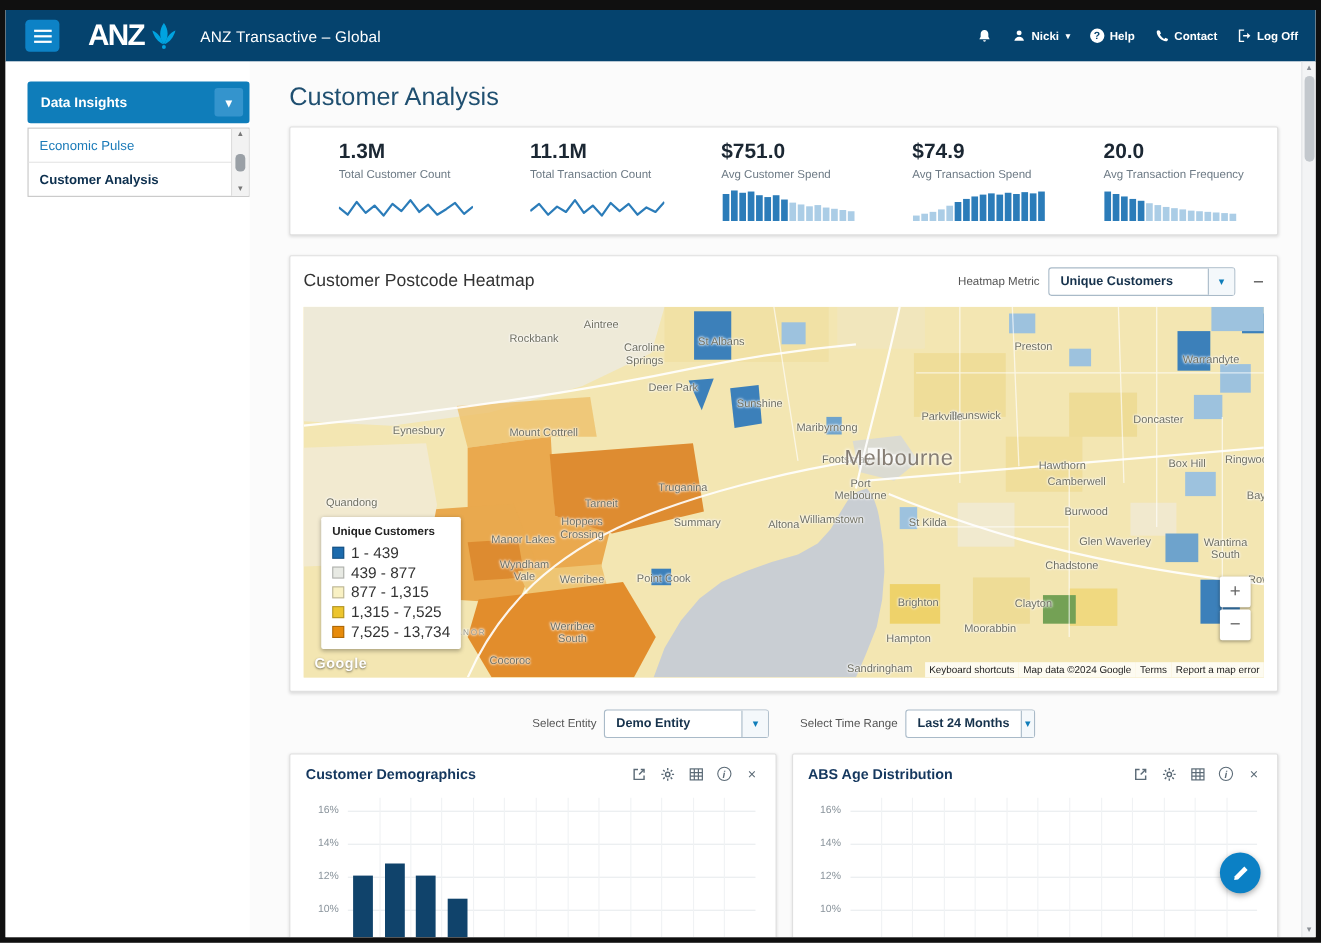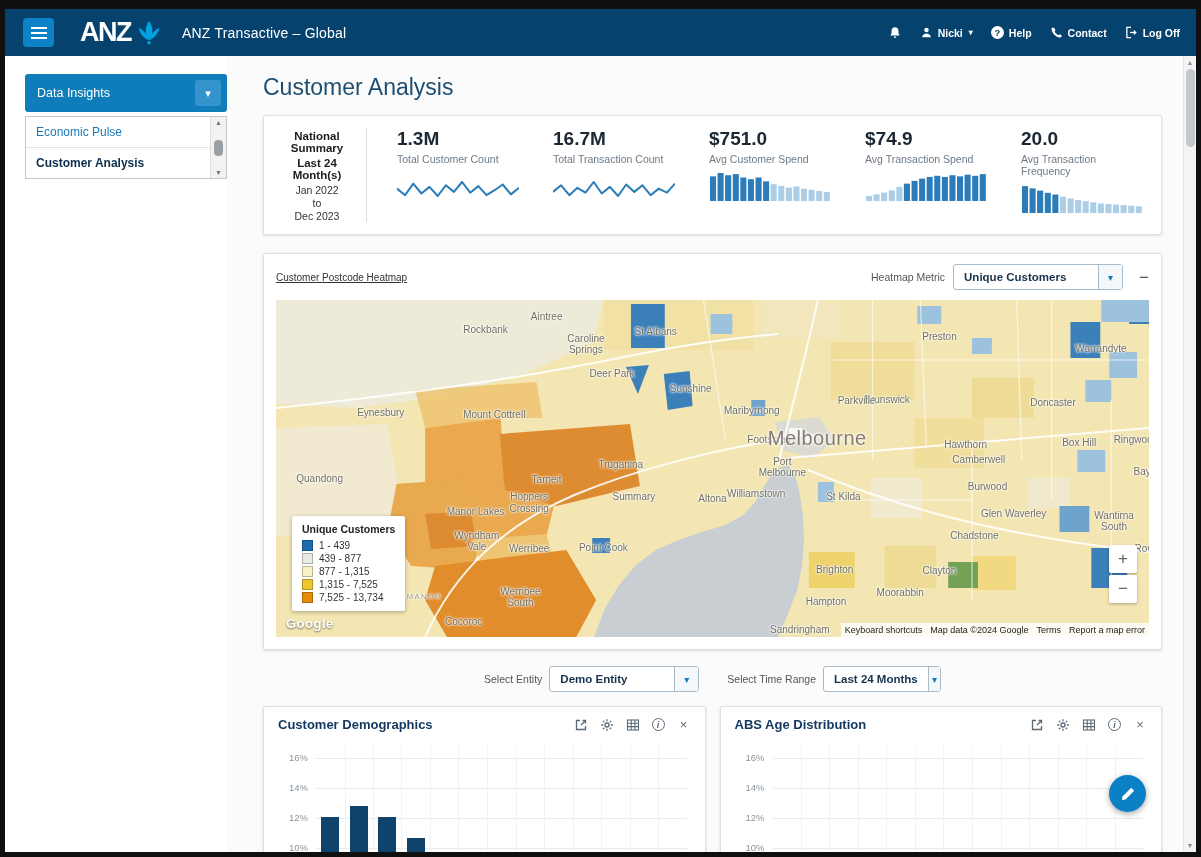--- a/index.html
+++ b/index.html
@@ -17,21 +17,21 @@
   .app-title{font-size:14px;margin-left:18px;letter-spacing:.2px;}
   .top-nav{margin-left:auto;display:flex;align-items:center;gap:18px;font-size:10.5px;font-weight:bold;}
   .nav-item{display:flex;align-items:center;gap:5px;cursor:pointer;white-space:nowrap;}
   .nav-item svg{display:block;}
   .qmark{width:13px;height:13px;border-radius:50%;background:#fff;color:#05436e;font-size:9.5px;font-weight:bold;display:flex;align-items:center;justify-content:center;}
   .caret{font-size:8px;margin-left:1px;}
 
   
   .body{flex:1;display:flex;position:relative;overflow:hidden;background:#fff;}
   .sidebar{width:222px;flex:0 0 222px;padding:18px 0 0 20px;background:#fff;}
-  .menu-btn{width:100%;height:38px;background:#0f7dba;color:#fff;border:none;border-radius:3px;font-weight:normal;font-size:12.5px;display:flex;align-items:center;justify-content:space-between;padding:0 6px 0 12px;cursor:pointer;font-family:inherit;}
+  .menu-btn{width:100%;height:38px;background:#0f7dba;color:#fff;border:none;border-radius:3px;font-weight:bold;font-size:12.5px;display:flex;align-items:center;justify-content:space-between;padding:0 6px 0 12px;cursor:pointer;font-family:inherit;}
   .menu-btn .chev{width:26px;height:26px;background:#3494cd;border-radius:3px;display:flex;align-items:center;justify-content:center;font-size:11px;}
   .menu-list{margin-top:4px;border:1px solid #c6c6c6;display:flex;background:#fff;}
   .menu-rows{flex:1;}
   .menu-item{padding:8px 10px;font-size:12px;color:#1a7ab8;border-bottom:1px solid #e4e4e4;cursor:pointer;}
   .menu-item.active{color:#0c2f4e;font-weight:bold;border-bottom:none;}
   .menu-scroll{width:16px;background:#f2f2f2;border-left:1px solid #ddd;display:flex;flex-direction:column;align-items:center;justify-content:space-between;padding:2px 0;font-size:7px;color:#777;}
   .menu-scroll .thumb{width:9px;height:16px;background:#9aa0a6;border-radius:4px;}
 
   .main{flex:1;padding:10px 34px 0 36px;background:#fbfbfb;overflow:hidden;position:relative;}
   h1.page-title{font-size:23px;color:#1f4f70;font-weight:400;margin:8px 0 14px;}
@@ -43,39 +43,39 @@
   .period .b{font-weight:bold;font-size:11.5px;color:#1c1c1c;margin-bottom:3px;}
   .period .n{margin-top:1px;}
   .metric{flex:1;padding:0 4px 0 30px;}
   .metric .val{font-size:19px;font-weight:bold;color:#1b2733;}
   .metric .lab{font-size:10.5px;color:#6d7a85;margin:3px 0 8px;}
   .spark{width:122px;height:28px;display:block;}
 
   
   .map-panel{padding:10px 12px 12px;margin-bottom:16px;}
   .map-head{display:flex;align-items:center;}
-  .map-title{font-size:10px;color:#333;text-decoration:underline;}
+  .map-title{font-size:16px;color:#333;}
   .map-controls{margin-left:auto;display:flex;align-items:center;}
   .ctl-label{font-size:10.5px;color:#555;margin-right:8px;}
   .select{display:flex;align-items:center;border:1px solid #a9bac8;border-radius:3px;background:#fff;height:26px;cursor:pointer;}
   .select .sel-text{padding:0 10px;font-size:11.5px;font-weight:bold;color:#16324c;white-space:nowrap;flex:1;}
   .select .sel-chev{width:24px;align-self:stretch;border-left:1px solid #a9bac8;display:flex;align-items:center;justify-content:center;color:#0f7dba;font-size:10px;background:#f4f8fb;}
   .w170{width:170px;} .w150{width:150px;} .w112{width:118px;}
   .minimize{margin-left:16px;color:#555;font-size:17px;line-height:1;cursor:pointer;background:none;border:none;}
   .map{position:relative;height:337px;margin-top:10px;overflow:hidden;background:#f3e6b2;cursor:grab;}
   .map-svg{position:absolute;inset:0;width:100%;height:100%;}
   .map-labels{position:absolute;inset:0;}
   .place{position:absolute;transform:translate(-50%,-50%);font-size:10px;color:#6f6f61;text-align:center;white-space:pre-line;line-height:1.15;text-shadow:0 0 2px #fff,0 0 2px #fff,0 0 3px #fff;pointer-events:none;}
   .place.minor{font-size:7.5px;letter-spacing:1.5px;color:#9b9b8d;}
   .city-label{position:absolute;transform:translate(-50%,-50%);font-size:20px;color:#857d73;letter-spacing:.5px;text-shadow:0 0 3px #fff,0 0 4px #fff;pointer-events:none;}
   .map-search{position:absolute;left:16px;top:18px;width:180px;height:27px;border:none;border-radius:2px;box-shadow:0 1px 4px rgba(0,0,0,.35);font-size:11px;padding:0 10px;color:#333;font-family:inherit;}
   .map-search::placeholder{color:#8a8a8a;}
   .legend{position:absolute;left:16px;bottom:26px;background:#fff;border-radius:2px;box-shadow:0 1px 4px rgba(0,0,0,.3);padding:7px 10px 8px;}
   .legend-title{font-size:10.5px;font-weight:bold;color:#222;margin-bottom:5px;}
-  .legend-row{display:flex;align-items:center;margin-top:2px;font-size:10px;color:#333;}
+  .legend-row{display:flex;align-items:center;margin-top:2px;font-size:14px;color:#333;}
   .legend-swatch{width:11px;height:11px;border:1px solid rgba(0,0,0,.25);margin-right:6px;flex:0 0 11px;}
   .google{position:absolute;left:10px;bottom:6px;color:#fff;font-size:13px;font-weight:bold;letter-spacing:.5px;text-shadow:0 1px 2px rgba(0,0,0,.55);}
   .attribution{position:absolute;right:0;bottom:0;display:flex;font-size:9px;color:#222;}
   .attribution span{background:rgba(255,255,255,.82);padding:2px 4px;white-space:nowrap;}
   .zoomctl{position:absolute;right:12px;bottom:34px;display:flex;flex-direction:column;gap:2px;}
   .zoom-btn{width:28px;height:28px;background:#fff;border:none;box-shadow:0 1px 3px rgba(0,0,0,.3);font-size:17px;color:#666;cursor:pointer;display:flex;align-items:center;justify-content:center;border-radius:2px;font-family:inherit;}
 
   
   .filter-row{display:flex;justify-content:center;align-items:center;margin:2px 0 14px;}
   .filter-group{display:flex;align-items:center;gap:7px;margin:0 14px;}
@@ -178,37 +178,30 @@
           <span class="thumb"></span>
           <span class="arr">▼</span>
         </div>
       </div>
     </aside>
 
     <main class="main">
       <h1 class="page-title">Customer Analysis</h1>
 
       <section class="panel summary">
-        <div class="period">
-            <div class="b">National Summary</div>
-            <div class="b">Last 24 Month(s)</div>
-            <div class="n">Jan 2022</div>
-            <div class="n">to</div>
-            <div class="n">Dec 2023</div>
-          </div>
         <div style="display:flex;flex:1;">
             <div class="metric">
               <div class="val">1.3M</div>
               <div class="lab">Total Customer Count</div>
               <svg viewBox="0 0 122 26" class="spark">
                 <polyline points="0.0,14.6 8.1,21.2 16.3,9.6 24.4,19.5 32.5,12.9 40.7,22.0 48.8,11.3 56.9,17.9 65.1,8.0 73.2,18.7 81.3,12.1 89.5,21.2 97.6,16.2 105.7,10.5 113.9,20.4 122.0,13.8" fill="none" stroke="#2b7cb9" stroke-width="2" stroke-linejoin="round"></polyline>
               </svg>
             </div>
             <div class="metric">
-              <div class="val">16.7M</div>
+              <div class="val">11.1M</div>
               <div class="lab">Total Transaction Count</div>
               <svg viewBox="0 0 122 26" class="spark">
                 <polyline points="0.0,17.9 8.1,11.3 16.3,21.2 24.4,13.8 32.5,18.7 40.7,8.0 48.8,19.5 56.9,12.9 65.1,22.0 73.2,10.5 81.3,17.9 89.5,11.3 97.6,21.2 105.7,14.6 113.9,18.7 122.0,9.6" fill="none" stroke="#2b7cb9" stroke-width="2" stroke-linejoin="round"></polyline>
               </svg>
             </div>
             <div class="metric">
               <div class="val">$751.0</div>
               <div class="lab">Avg Customer Spend</div>
               <svg viewBox="0 0 130 30" class="spark">
                 <rect x="0.7" y="3.6" width="6.5" height="26.4" fill="#2b7cb9"></rect>

